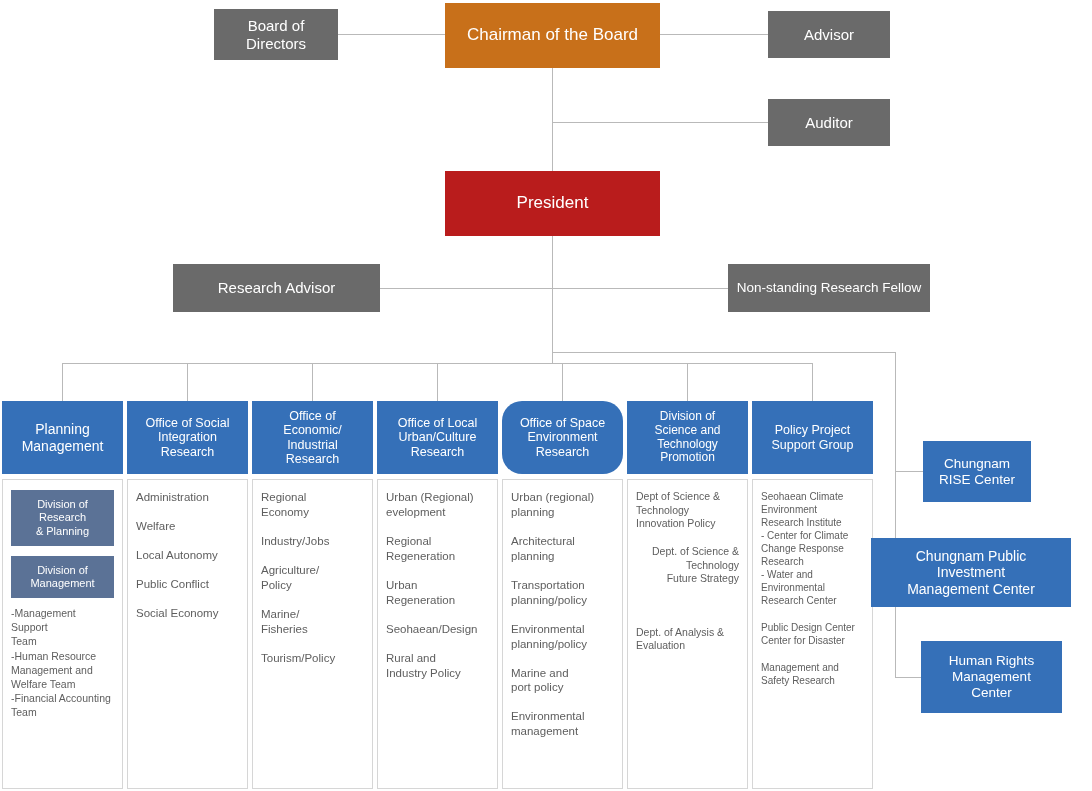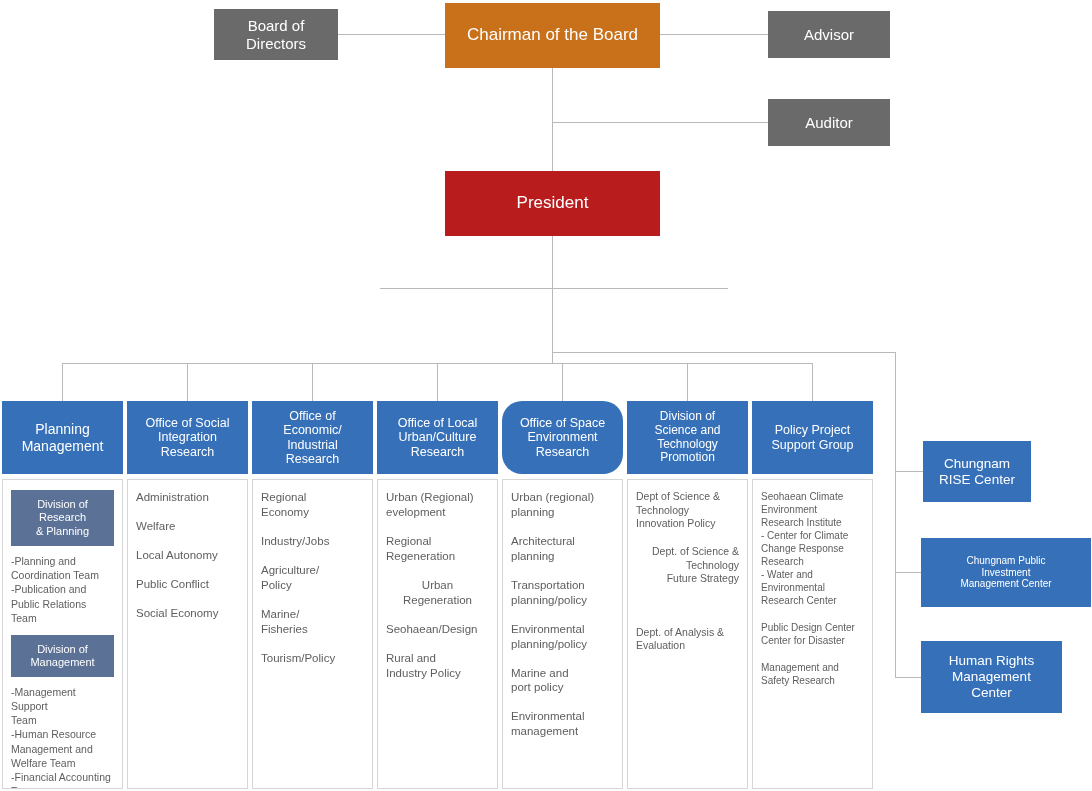--- a/index.html
+++ b/index.html
@@ -78,32 +78,30 @@
 Directors</div>
 
   <div class="box box-gray" style="left:768px;top:11px;width:122px;height:47px;font-size:15px;">Advisor</div>
 
   <div class="box box-orange" style="left:445px;top:3px;width:215px;height:65px;font-size:17px;">Chairman of the Board</div>
 
   <div class="box box-gray" style="left:768px;top:99px;width:122px;height:47px;font-size:15px;">Auditor</div>
 
   <div class="box box-green" style="left:445px;top:171px;width:215px;height:65px;font-size:17px;">President</div>
 
-
+  <div class="box box-gray" style="left:173px;top:264px;width:207px;height:48px;font-size:15px;">Research Advisor</div>
+
+  <div class="box box-gray" style="left:728px;top:264px;width:202px;height:48px;font-size:13.5px;">Non-standing Research Fellow</div>
 
   <div class="col-head" style="left:2px;top:401px;width:121px;height:73px;font-size:14px;white-space:pre-line;">Planning
 Management</div>
   <div class="col-body" style="left:2px;top:479px;width:121px;height:310px;font-size:10.5px;">
     <div class="subhead" style="font-size:11px;white-space:pre-line;height:56px;">Division of
 Research
 &amp; Planning</div>
-    <div class="subitems">-Planning and
-Coordination Team
--Publication and
-Public Relations Team</div>
     <div class="subhead" style="font-size:11px;white-space:pre-line;height:42px;margin-top:10px;">Division of
 Management</div>
     <div class="subitems nomargin">-Management Support
  Team
 -Human Resource
 Management and
 Welfare Team
 -Financial Accounting
 Team</div>
   </div>
@@ -135,21 +133,21 @@
   </div>
 
   <div class="col-head" style="left:377px;top:401px;width:121px;height:73px;font-size:12.5px;white-space:pre-line;">Office of Local
 Urban/Culture
 Research</div>
   <div class="col-body" style="left:377px;top:479px;width:121px;height:310px;font-size:11.5px;">
     <div class="item" style="white-space:pre-line;">Urban (Regional)
 evelopment</div>
     <div class="item" style="white-space:pre-line;">Regional
 Regeneration</div>
-    <div class="item" style="white-space:pre-line;text-align:center;">Urban
+    <div class="item" style="white-space:pre-line;">Urban
 Regeneration</div>
     <div class="item" style="white-space:pre-line;">Seohaean/Design</div>
     <div class="item" style="white-space:pre-line;">Rural and
 Industry Policy</div>
   </div>
 
   <div class="col-head" style="left:502px;top:401px;width:121px;height:73px;font-size:12.5px;white-space:pre-line;border-radius:20px;">Office of Space
 Environment
 Research</div>
   <div class="col-body" style="left:502px;top:479px;width:121px;height:310px;font-size:11.5px;">
@@ -196,21 +194,21 @@
 Research Center</div>
     <div class="item" style="white-space:pre-line;">Public Design Center
 Center for Disaster</div>
     <div class="item" style="white-space:pre-line;">Management and
 Safety Research</div>
   </div>
 
   <div class="box box-blue" style="left:923px;top:441px;width:108px;height:61px;font-size:13.5px;white-space:pre-line;">Chungnam
 RISE Center</div>
 
-  <div class="box box-blue" style="left:921px;top:538px;width:170px;height:69px;font-size:10px;white-space:pre-line;">Chungnam Public
+  <div class="box box-blue" style="left:871px;top:538px;width:200px;height:69px;font-size:14px;white-space:pre-line;">Chungnam Public
 Investment
 Management Center</div>
 
   <div class="box box-blue" style="left:921px;top:641px;width:141px;height:72px;font-size:13.5px;white-space:pre-line;">Human Rights
 Management
 Center</div>
 
 </div>
 
 </body></html>

